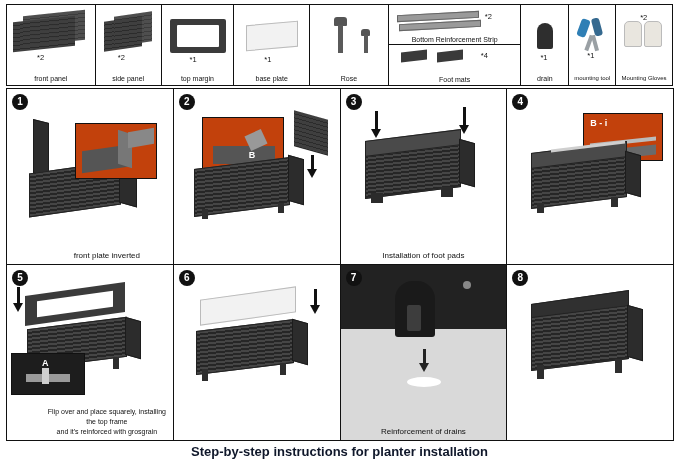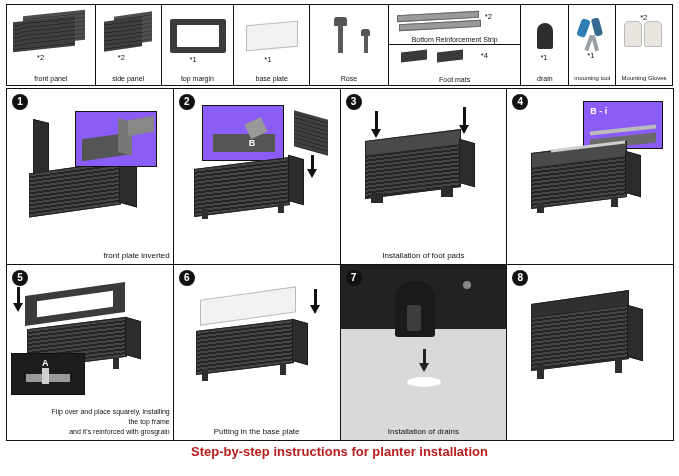--- a/index.html
+++ b/index.html
@@ -54,21 +54,21 @@
     position: absolute; left: 5px; top: 5px; width: 16px; height: 16px;
     border-radius: 50%; background:#111; color:#fff;
     font-size: 10px; font-weight: bold; line-height: 16px; text-align: center;
     z-index: 6;
   }
   .caption {
     position: absolute; left: 0; right: 0; bottom: 3px;
     font-size: 8px; line-height: 10px; text-align: center; color:#111; padding: 0 3px;
     z-index: 5;
   }
-  .caption.left { text-align: right; padding-left: 5px; margin-left: 32px; }
+  .caption.left { text-align: center; padding-left: 5px; margin-left: 32px; }
   .scene { position: absolute; inset: 0; }
 
   
   .box-body {
     position: absolute; background:#3a3a3a;
     background-image: repeating-linear-gradient(to bottom, rgba(255,255,255,.06) 0 2px, rgba(0,0,0,.35) 2px 4px);
     border: 1px solid #222;
   }
   .box-top {
     position: absolute; background:#4a4a4a; border:1px solid #222;
@@ -79,26 +79,26 @@
   .leg { position:absolute; background:#2e2e2e; }
   .arrow-d {
     position: absolute; width: 0; height: 0;
     border-left: 5px solid transparent; border-right: 5px solid transparent;
     border-top: 9px solid #111;
   }
   .arrow-stem { position:absolute; width: 3px; background:#111; }
   .inset {
     position: absolute; border: 1px solid #111; background:#d8d8d8; overflow:hidden;
   }
-  .inset.dark { background:#8b5cf6; }
+  .inset.dark { background:#c2410c;margin-top:12px; }
   .letter { position: absolute; color:#fff; font-size:9px; font-weight:bold; }
 
   .footer {
     position: absolute; left: 0; right: 0; top: 444px;
-    text-align: center; font-size: 13px; font-weight: bold; color:#b91c1c;
+    text-align: center; font-size: 13px; font-weight: bold; color:#0f172a;
   }
 
   .screw { position:absolute; background:#4a4a4a; }
   .white-plate {
     position:absolute; background:#f2f2f2; border:1px solid #bbb;
   }
 </style>
 </head>
 <body>
 
@@ -294,39 +294,36 @@
       <div class="badge">6</div>
       <div class="scene">
         <div class="white-plate" style="left:26px; top:28px; width:96px; height:26px; transform:skewY(-8deg);"></div>
         <div class="box-body" style="left:22px; top:60px; width:98px; height:44px; transform:skewY(-7deg);"></div>
         <div class="box-side" style="left:118px; top:56px; width:16px; height:42px; transform:skewY(16deg);"></div>
         <div class="leg" style="left:28px; top:104px; width:6px; height:12px;"></div>
         <div class="leg" style="left:106px; top:98px; width:6px; height:12px;"></div>
         <div class="arrow-stem" style="left:140px; top:24px; height:16px;"></div>
         <div class="arrow-d" style="left:136px; top:40px;"></div>
       </div>
-      <div class="caption">
-        <div>Putting in the base plate</div>
-      </div>
     </div>
 
     <div class="cell" style="background:#2a2a2a">
       <div class="badge">7</div>
       <div class="scene">
         <div style="position:absolute; left:0; top:0; right:0; height:64px; background:#222;"></div>
         <div style="position:absolute; left:0; top:64px; right:0; bottom:0; background:#d9d9d9;"></div>
         <div class="slab" style="left:54px; top:16px; width:40px; height:56px; background:#1a1a1a; border-radius:18px 18px 3px 3px;"></div>
         <div class="slab" style="left:66px; top:40px; width:14px; height:26px; background:#3d3d3d; border-radius:2px;"></div>
         <div style="position:absolute; left:122px; top:16px; width:8px; height:8px; border-radius:50%; background:#888;"></div>
         <div class="arrow-stem" style="left:82px; top:84px; height:14px; background:#222;"></div>
         <div class="arrow-d" style="left:78px; top:98px; border-top-color:#222;"></div>
         <div style="position:absolute; left:66px; top:112px; width:34px; height:10px; border-radius:50%; background:#fff;"></div>
       </div>
       <div class="caption" style="color:#111">
-        <div>Installation of drains</div>
+        <div>Reinforcement of drains</div>
       </div>
     </div>
 
     <div class="cell">
       <div class="badge">8</div>
       <div class="scene">
         <div class="box-top" style="left:24px; top:32px; width:98px; height:18px; transform:skewY(-8deg); background:#303030;"></div>
         <div class="box-body" style="left:24px; top:46px; width:98px; height:54px; transform:skewY(-7deg);"></div>
         <div class="box-side" style="left:120px; top:42px; width:16px; height:52px; transform:skewY(16deg);"></div>
         <div class="leg" style="left:30px; top:100px; width:7px; height:14px;"></div>

